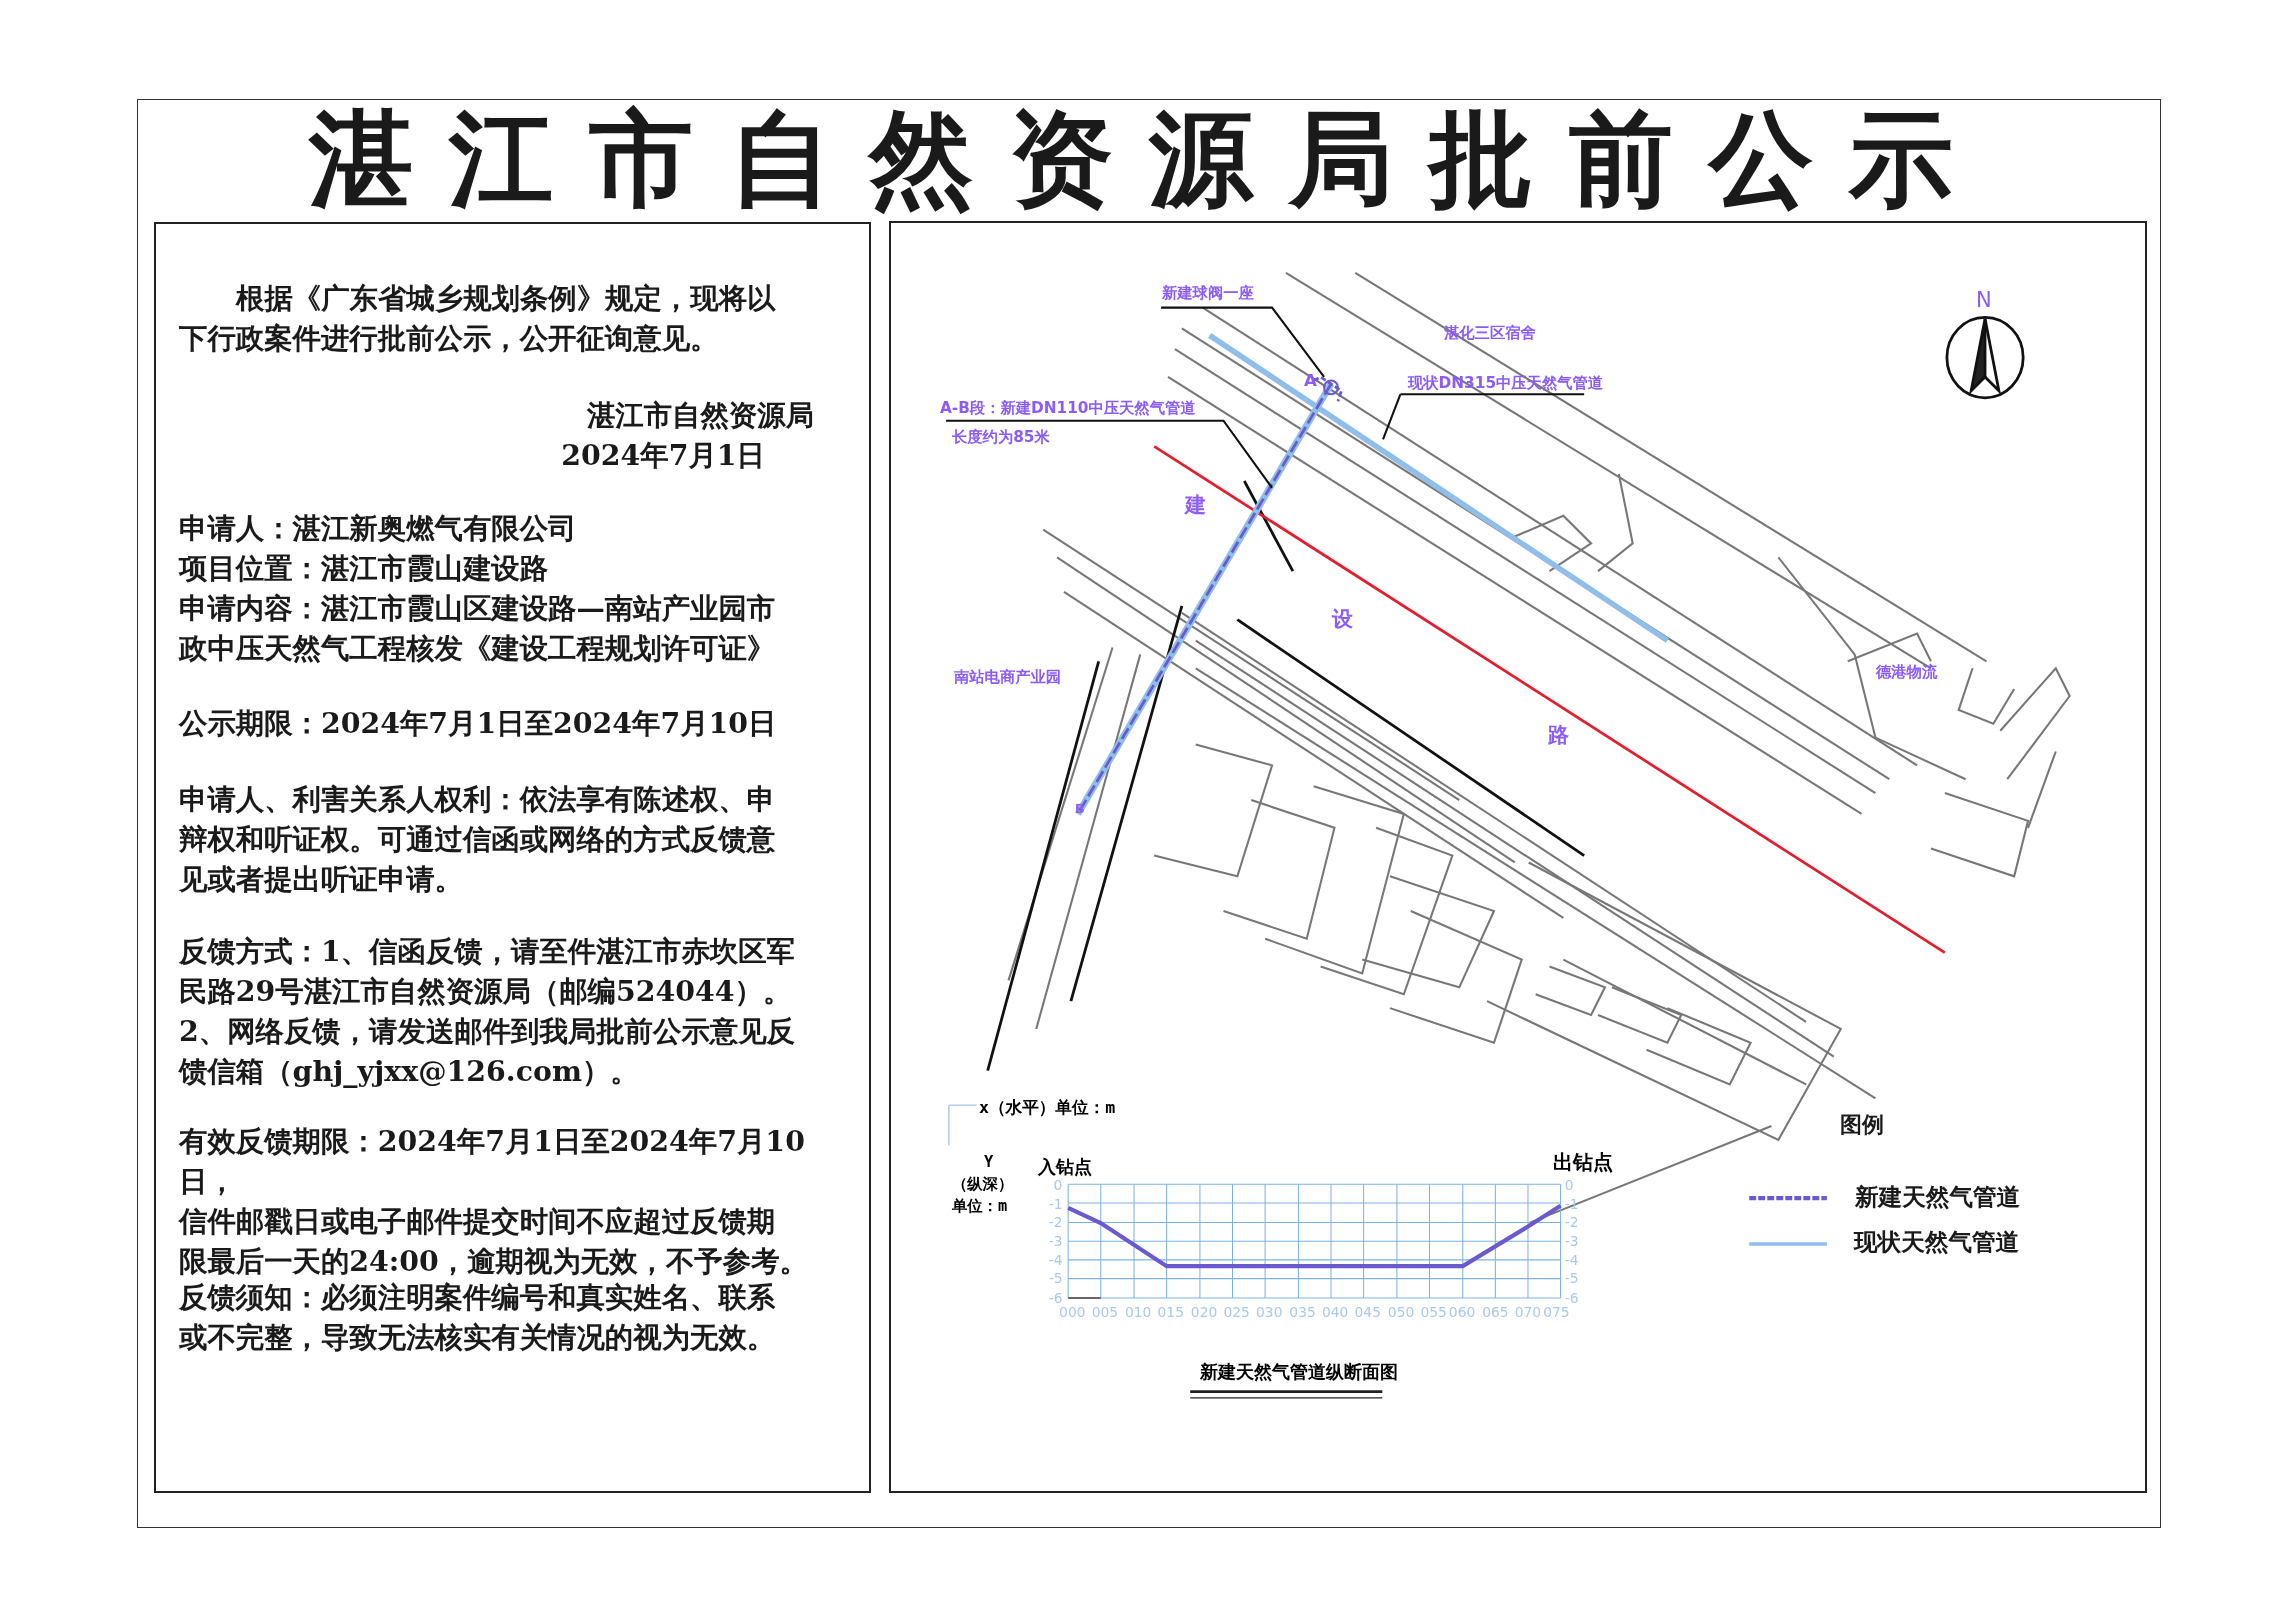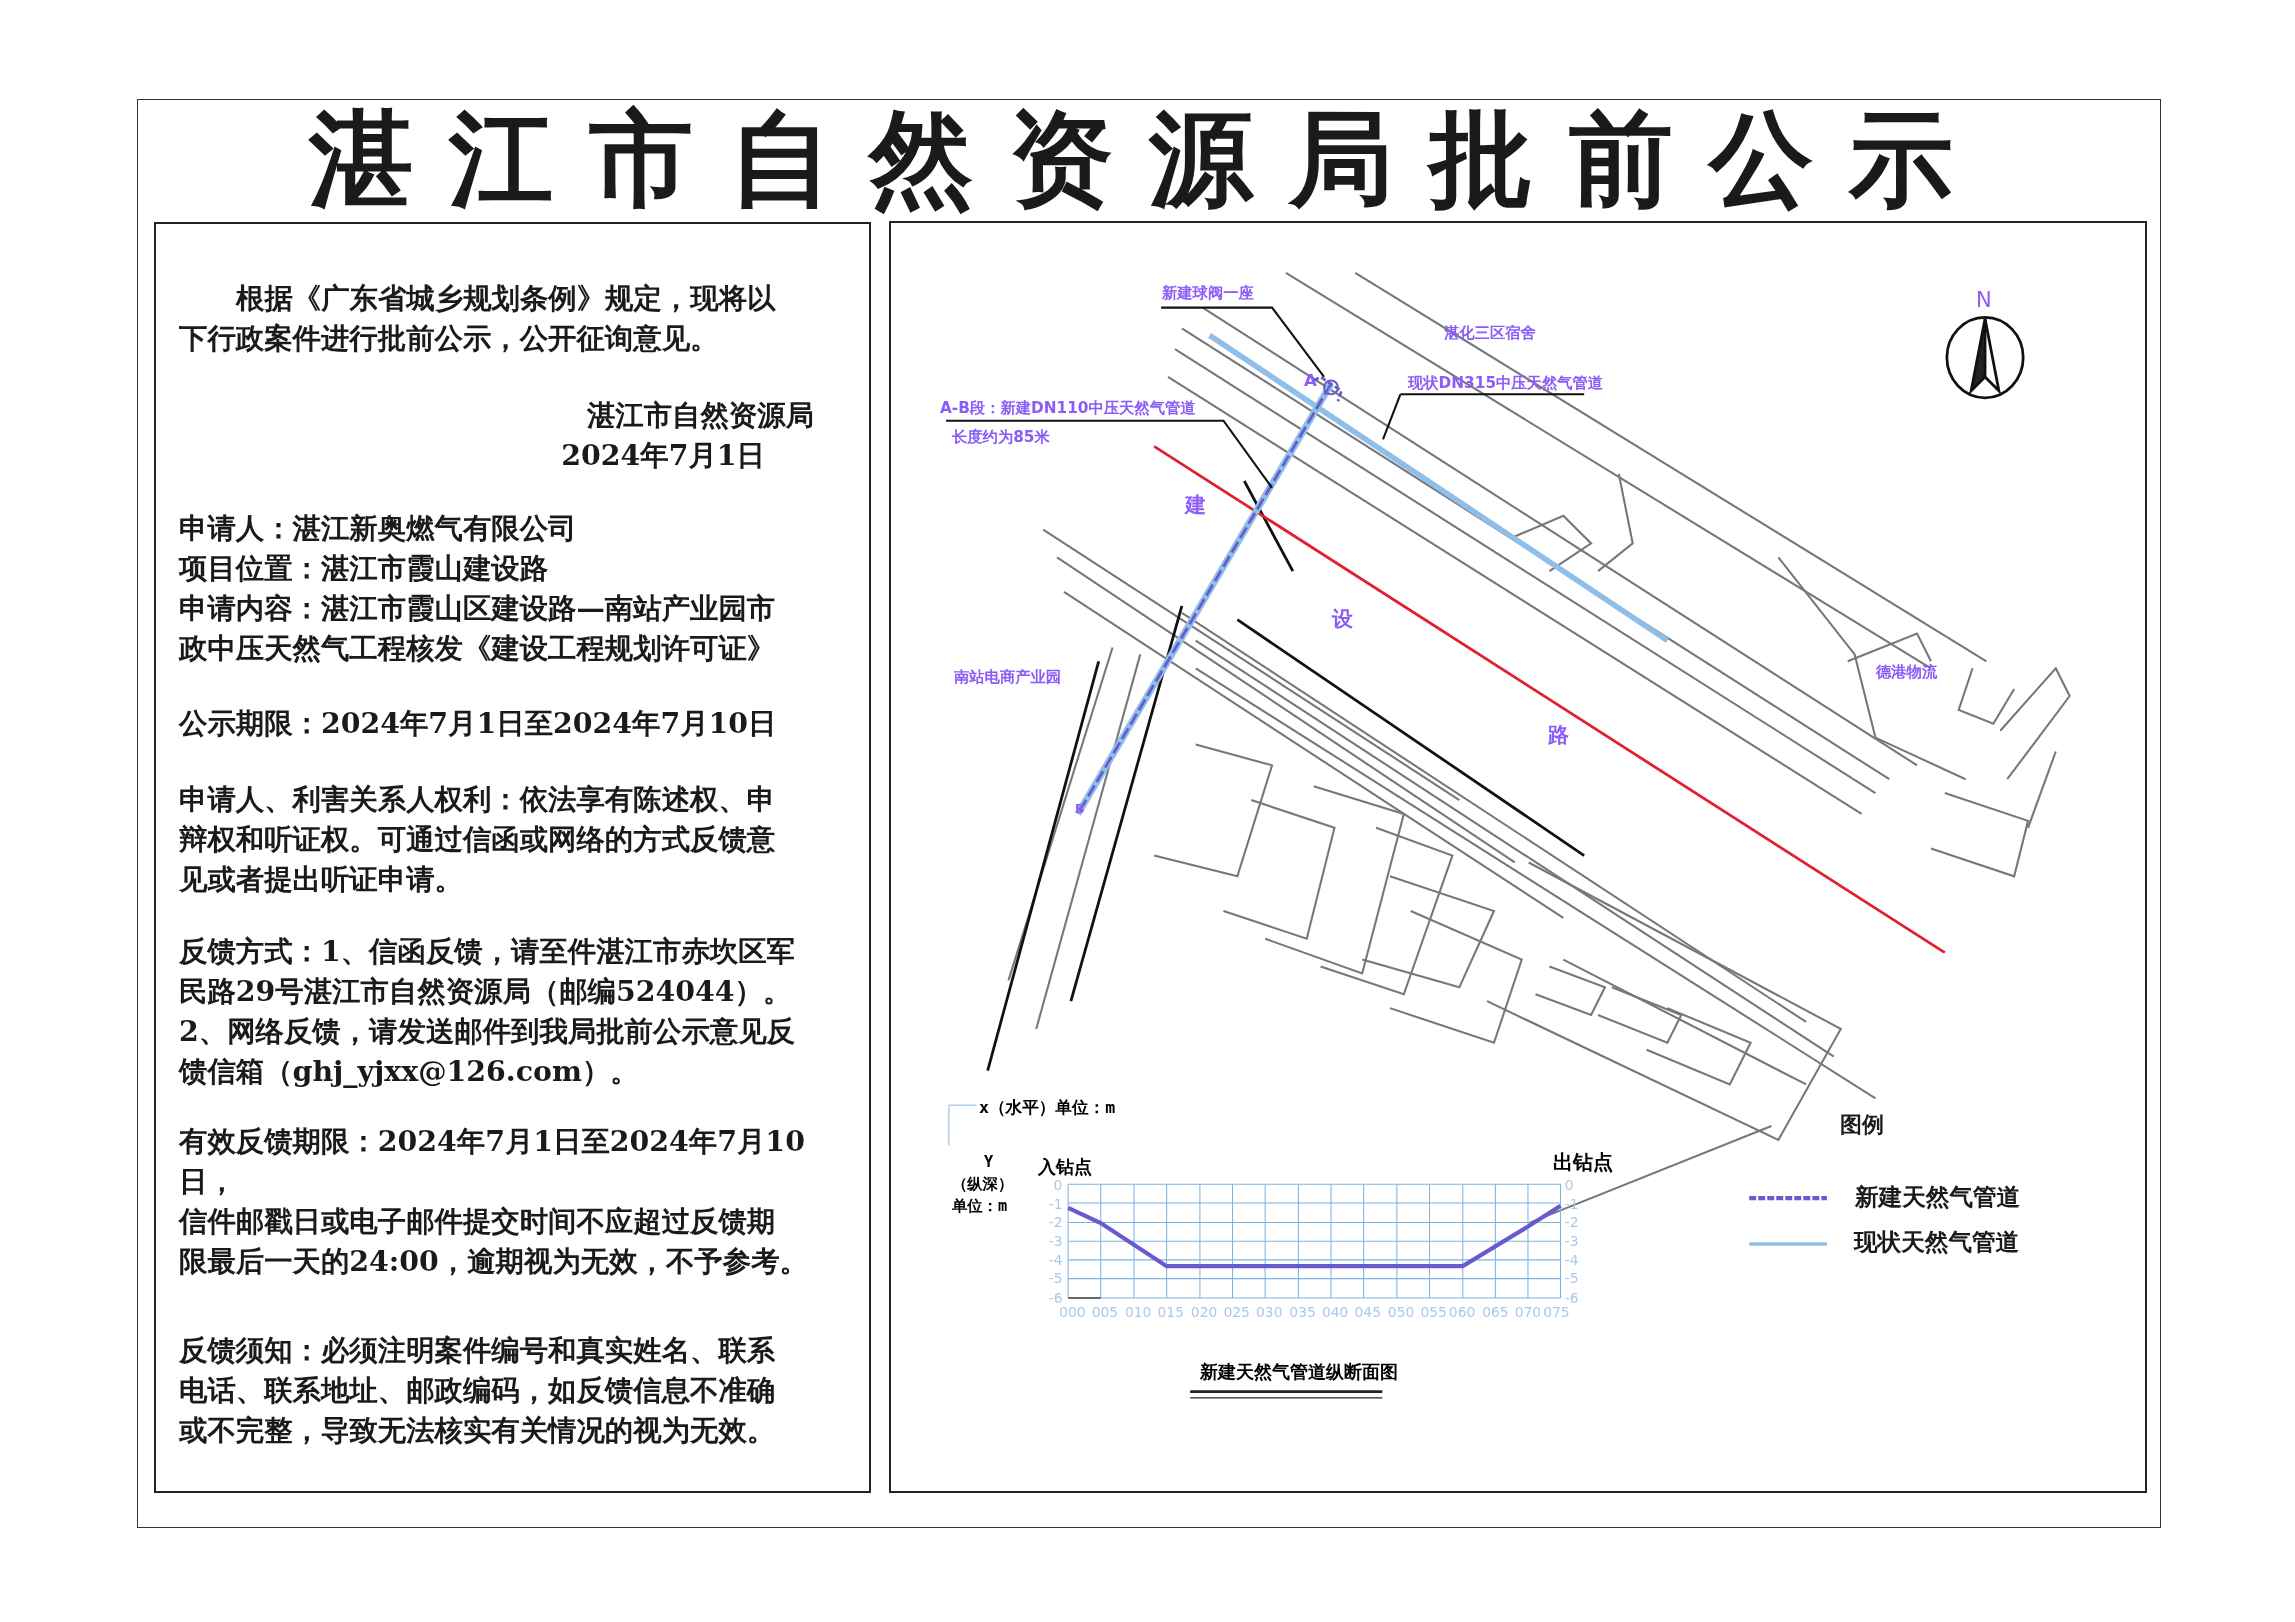--- a/index.html
+++ b/index.html
@@ -50,23 +50,22 @@
   <p>反馈方式：1、信函反馈，请至件湛江市赤坎区军</p>
   <p>民路29号湛江市自然资源局（邮编524044）。</p>
   <p>2、网络反馈，请发送邮件到我局批前公示意见反</p>
   <p>馈信箱（ghj_yjxx@126.com）。</p>
 </div>
 <div class="txt" style="top:1121px;">
   <p>有效反馈期限：2024年7月1日至2024年7月10日，</p>
   <p>信件邮戳日或电子邮件提交时间不应超过反馈期</p>
   <p>限最后一天的24:00，逾期视为无效，不予参考。</p>
 </div>
-<div class="txt" style="top:1330px;">
+<div class="txt" style="top:1277px;">
   <p>反馈须知：必须注明案件编号和真实姓名、联系</p>
-  <p>电话、联系地址、邮政编码，如反馈信息不准确</p>
   <p>或不完整，导致无法核实有关情况的视为无效。</p>
 </div>
 
 <div class="right-panel">
   <svg class="map-svg" width="1258" height="1272" viewBox="1281 318 1813 1834">
     <g stroke="#777" stroke-width="3" fill="none">
 
       <line x1="1700" y1="470" x2="2720" y2="1120"></line>
       <line x1="1690" y1="500" x2="2700" y2="1140"></line>
       <line x1="1680" y1="540" x2="2680" y2="1170"></line>

